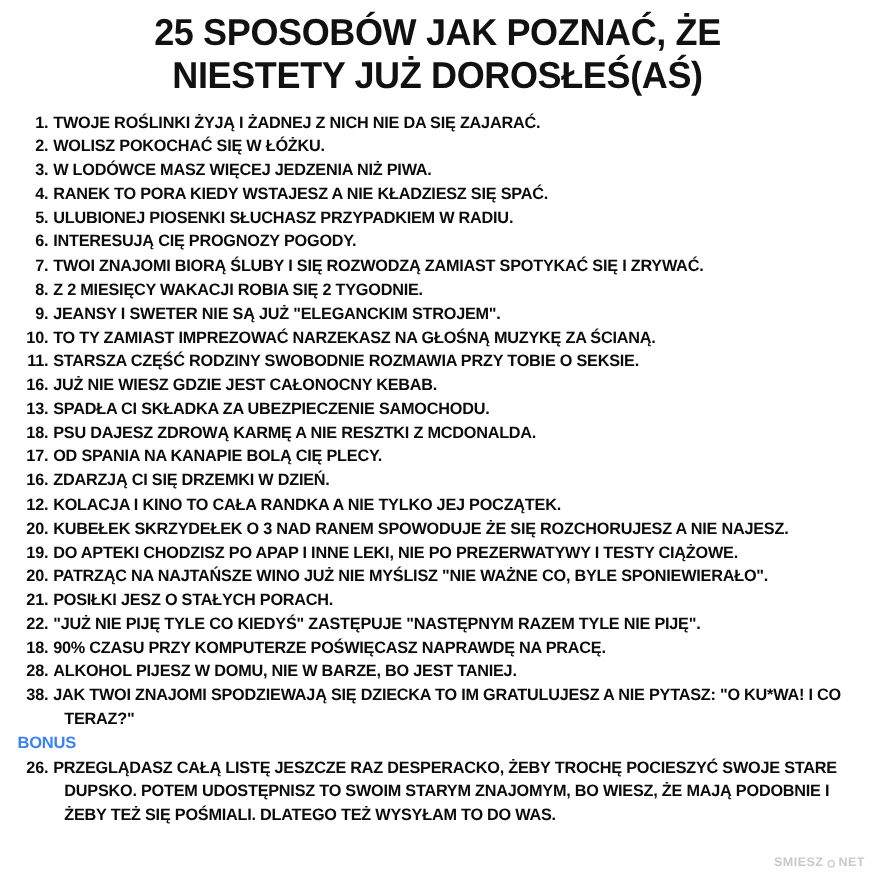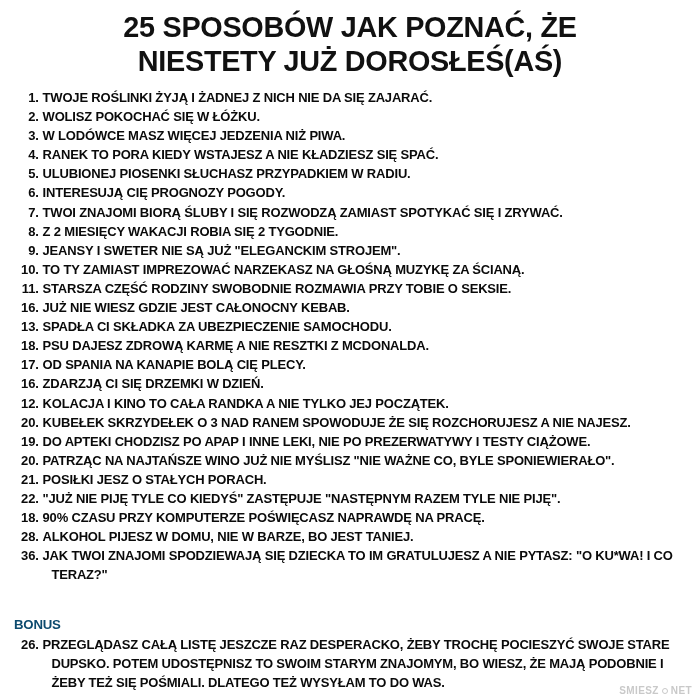--- a/index.html
+++ b/index.html
@@ -71,24 +71,23 @@
   
   .item-text.hang {
     padding-left: 9px;
     text-indent: -9px;
   }
 
   .bonus-label {
     font-size: 13.2px;
     line-height: 19.1px;
     font-weight: bold;
-    color: #0c4a6e;
+    color: #3b82f6;
     letter-spacing: -0.18px;
     padding-left: 0px;
-    margin-top: 31px;
   }
 
   
   .watermark {
     position: absolute;
     right: 8px;
     bottom: 4px;
     font-size: 10px;
     font-weight: bold;
     letter-spacing: 0.4px;
@@ -207,21 +206,21 @@
       </div>
       <div class="item">
         <span class="item-num">18.</span>
         <span class="item-text hang">90% CZASU PRZY KOMPUTERZE POŚWIĘCASZ NAPRAWDĘ NA PRACĘ.</span>
       </div>
       <div class="item">
         <span class="item-num">28.</span>
         <span class="item-text hang">ALKOHOL PIJESZ W DOMU, NIE W BARZE, BO JEST TANIEJ.</span>
       </div>
       <div class="item">
-        <span class="item-num">36.</span>
+        <span class="item-num">38.</span>
         <span class="item-text hang">JAK TWOI ZNAJOMI SPODZIEWAJĄ SIĘ DZIECKA TO IM GRATULUJESZ A NIE PYTASZ: "O KU*WA! I CO TERAZ?"</span>
       </div>
       <div class="bonus-label">BONUS</div>
       <div class="item">
         <span class="item-num">26.</span>
         <span class="item-text hang">PRZEGLĄDASZ CAŁĄ LISTĘ JESZCZE RAZ DESPERACKO, ŻEBY TROCHĘ POCIESZYĆ SWOJE STARE DUPSKO. POTEM UDOSTĘPNISZ TO SWOIM STARYM ZNAJOMYM, BO WIESZ, ŻE MAJĄ PODOBNIE I ŻEBY TEŻ SIĘ POŚMIALI. DLATEGO TEŻ WYSYŁAM TO DO WAS.</span>
       </div>
     </div>
 
   <div class="watermark">

